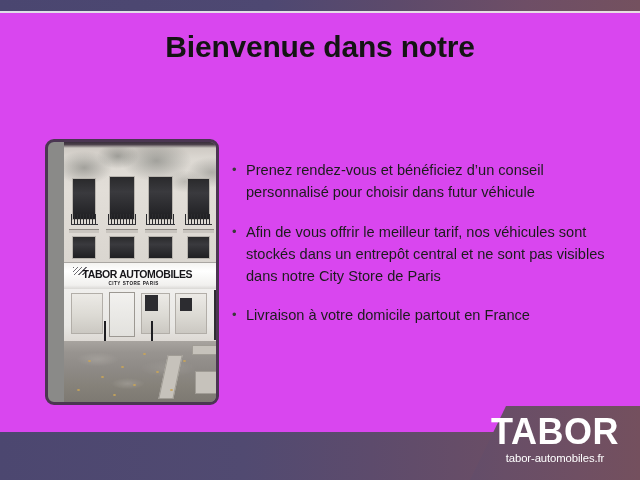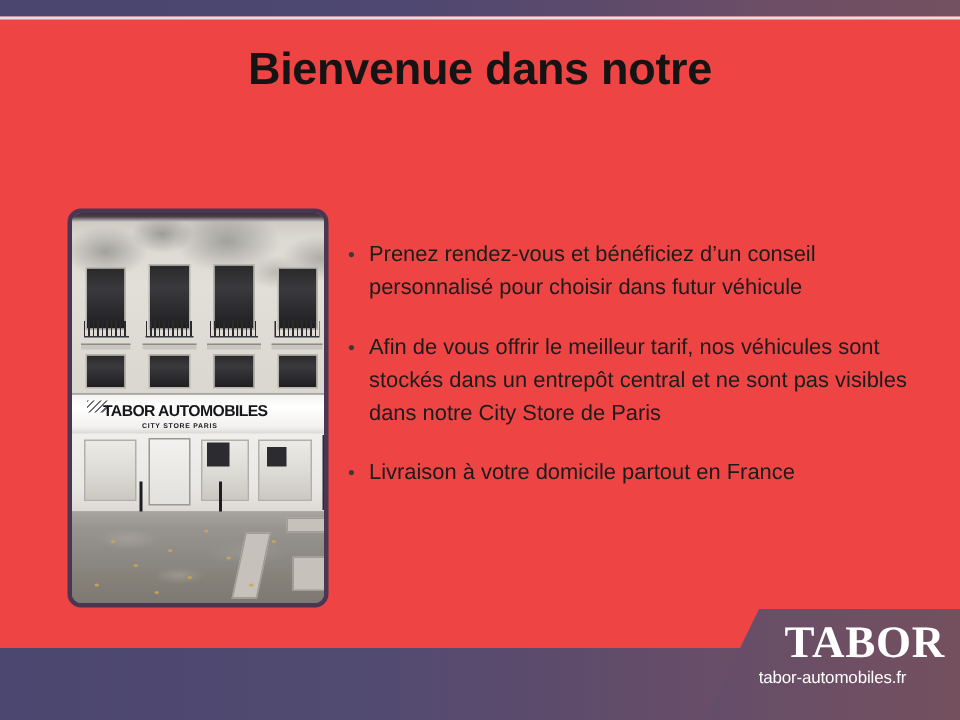--- a/index.html
+++ b/index.html
@@ -10,21 +10,21 @@
     width: 640px;
     height: 480px;
     overflow: hidden;
     background: #fdfdfd;
     font-family: "Liberation Sans", sans-serif;
   }
   .slide {
     position: relative;
     width: 640px;
     height: 480px;
-    background: #ef4444;
+    background: #d946ef;
     overflow: hidden;
   }
 
   
   .top-bar {
     position: absolute;
     left: 0; top: 0;
     width: 640px;
     height: 11px;
     background: linear-gradient(90deg, #4a4670 0%, #4e4872 42%, #5d4a6b 62%, #6e4e66 82%, #74515f 100%);
@@ -58,24 +58,23 @@
     width: 174px;
     height: 266px;
     border: 3px solid #4b3652;
     border-radius: 9px;
     overflow: hidden;
     background: #8a8a88;
     box-sizing: border-box;
   }
   .photo {
     position: absolute;
-    left: 0; top: 0;
+    left: 16px; top: 0;
     width: 100%;
     height: 100%;
-    padding-left: 20px;
   }
   
   .ph-facade {
     position: absolute;
     left: 0; top: 0;
     width: 100%;
     height: 46%;
     background:
       linear-gradient(180deg, #3a2f3c 0%, #4a3f48 2%, #cfcac4 5%, #dcd8d2 14%, #e2ded8 40%, #dad6d0 100%);
   }
@@ -259,26 +258,25 @@
   }
   .logo-block {
     position: absolute;
     left: 480px; top: 414px;
     width: 150px;
     text-align: center;
     color: #ffffff;
   }
   .logo-word {
     display: block;
-    font-size: 30px;
+    font-size: 36px;
     font-weight: bold;
     letter-spacing: 0.5px;
     line-height: 1.02;
-    font-family: Liberation Serif, serif;
-    text-align: right;
+    font-family: Liberation Sans, sans-serif;
   }
   .logo-sub {
     display: block;
     margin-top: 2px;
     font-size: 11.3px;
     letter-spacing: -0.1px;
     line-height: 1;
   }
 </style>
 </head>

